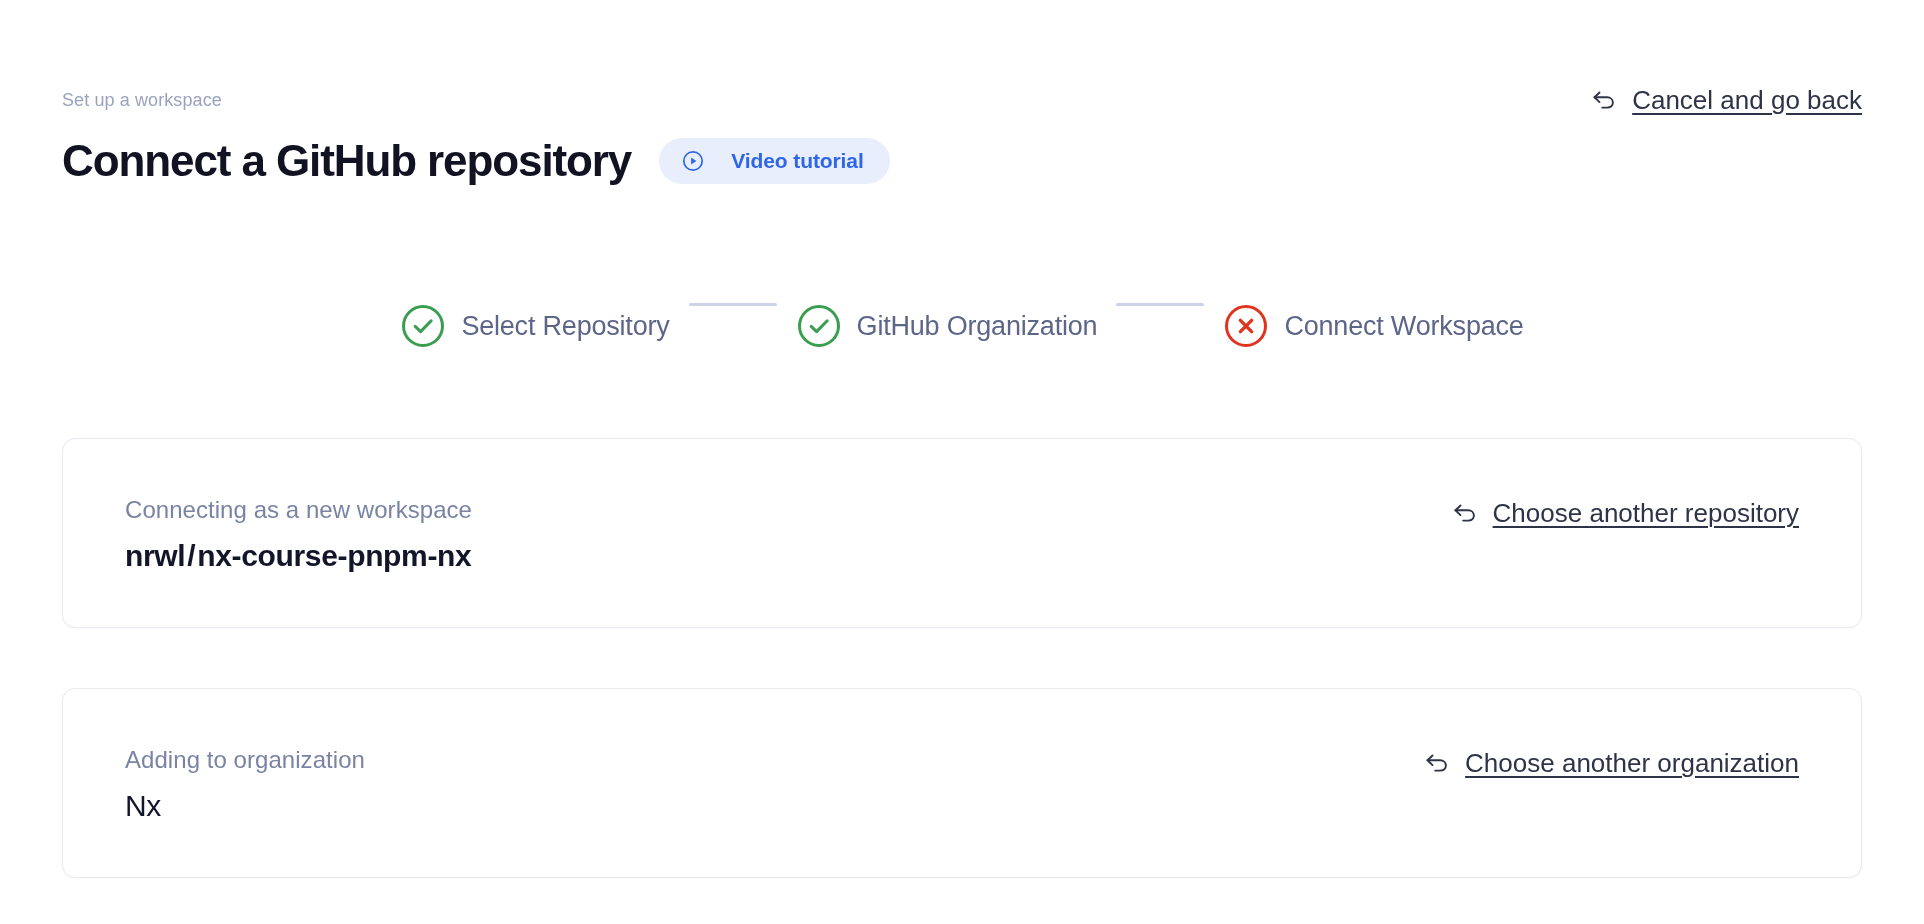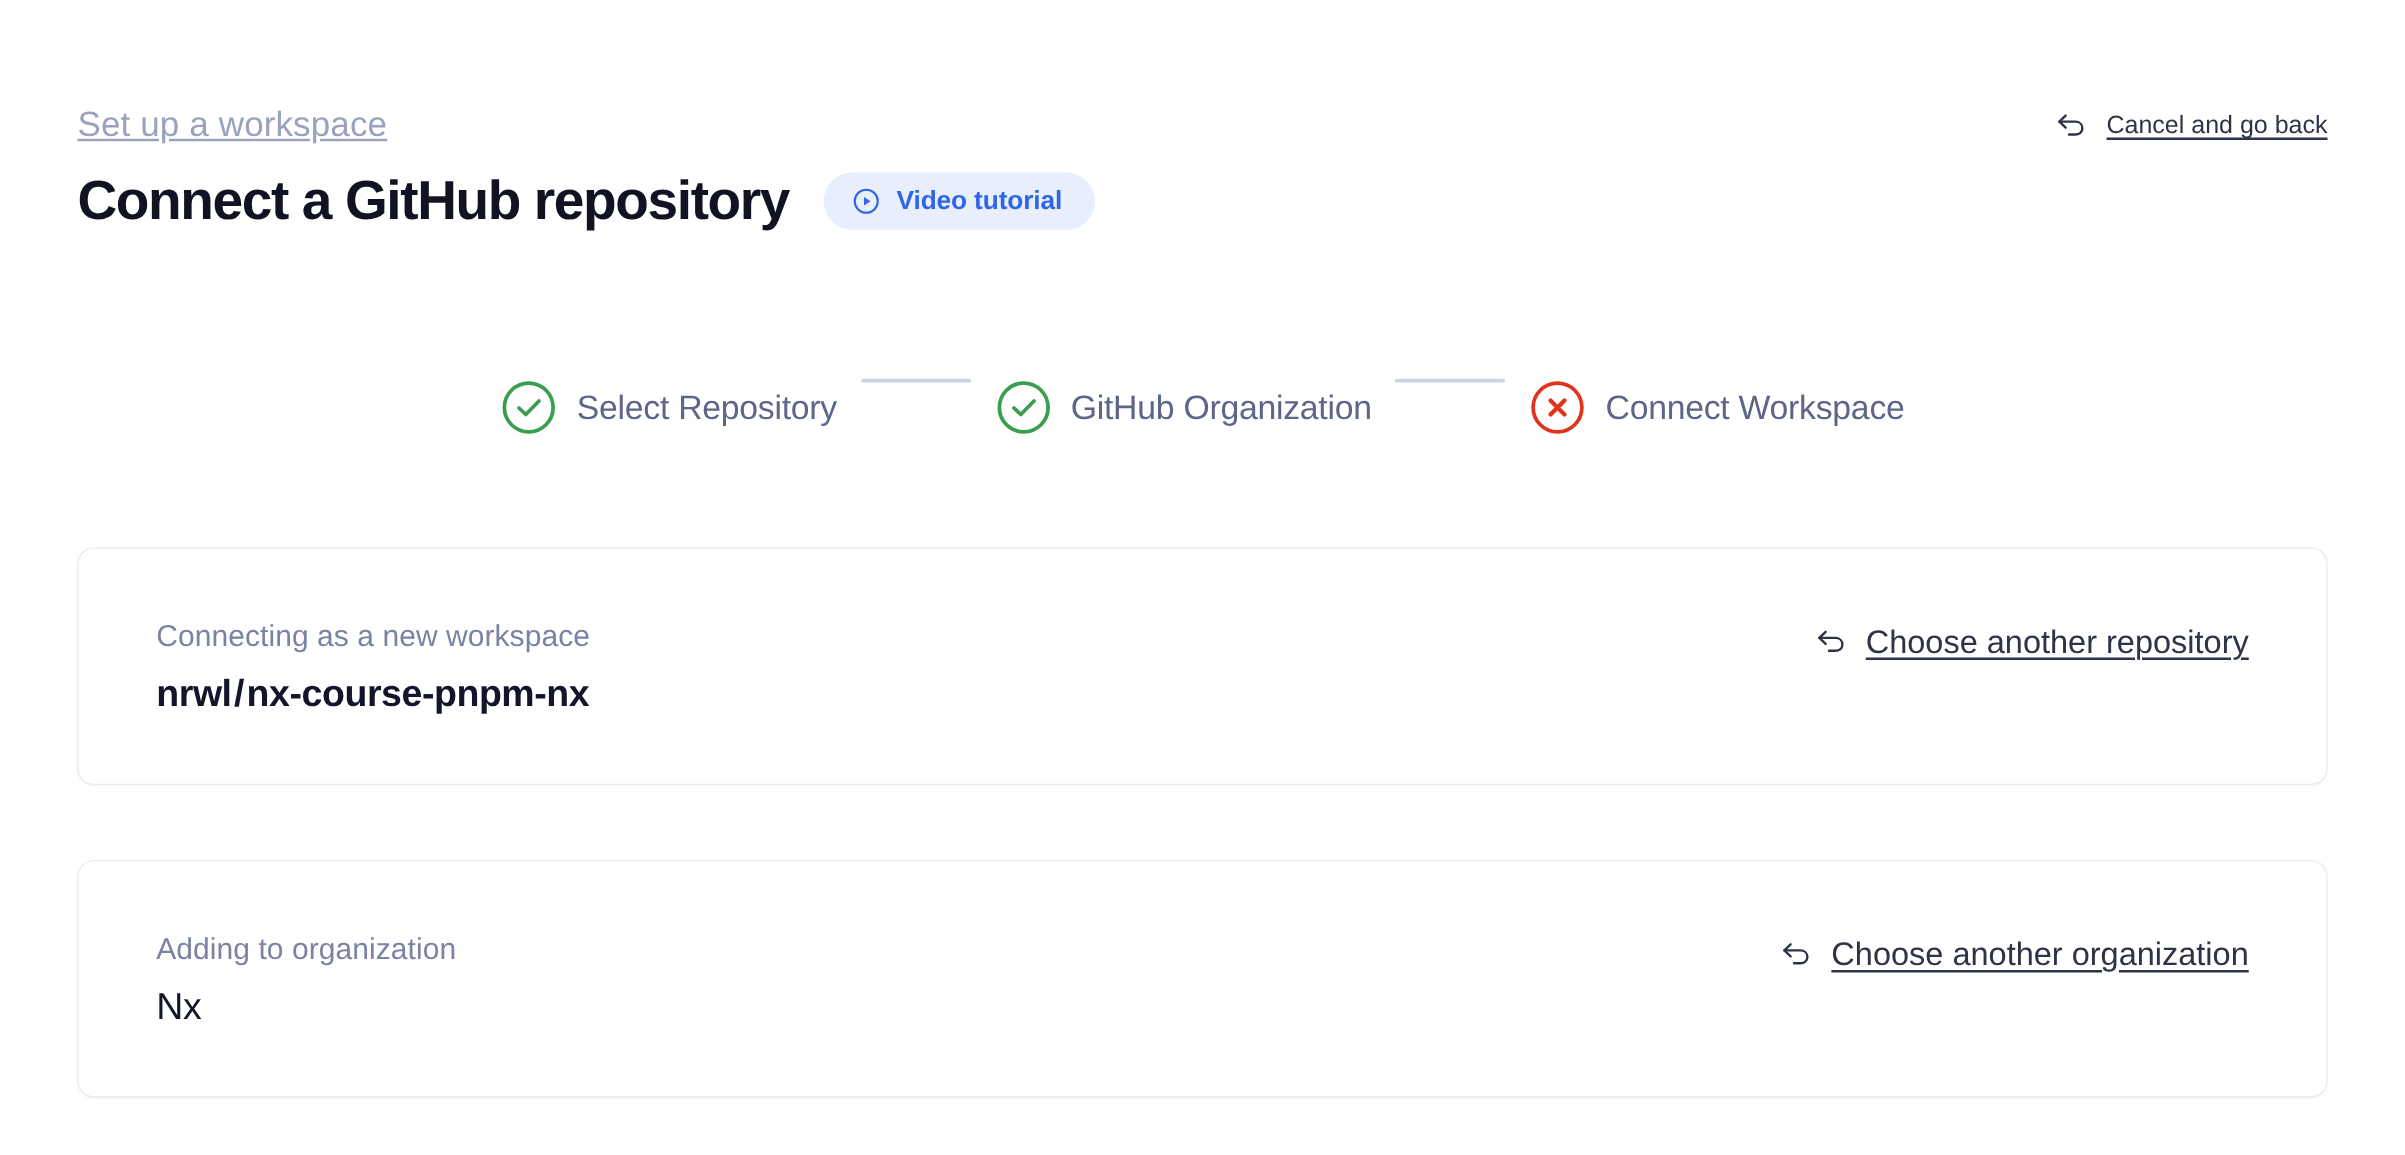--- a/index.html
+++ b/index.html
@@ -22,26 +22,25 @@
 
   
   .header {
     position: absolute;
     left: 62px;
     top: 86px;
     right: 62px;
   }
 
   .eyebrow {
-    font-size: 28px;
+    font-size: 18px;
     line-height: 28px;
     color: #9aa3bd;
     letter-spacing: 0.1px;
     font-weight: 400;
-    text-decoration: underline;
   }
 
   .title-row {
     display: flex;
     align-items: center;
     gap: 28px;
     margin-top: 16px;
   }
 
   .page-title {
@@ -49,21 +48,21 @@
     line-height: 62px;
     font-weight: 700;
     color: #111322;
     letter-spacing: -1.1px;
     white-space: nowrap;
   }
 
   .video-badge {
     display: inline-flex;
     align-items: center;
-    gap: 12px;
+    gap: 26px;
     background: #e8eefc;
     border-radius: 999px;
     padding: 11px 26px 11px 22px;
     cursor: pointer;
     border: none;
   }
 
   .video-badge .label {
     font-size: 21px;
     font-weight: 700;
@@ -79,21 +78,21 @@
     position: absolute;
     right: 62px;
     top: 84px;
     display: inline-flex;
     align-items: center;
     gap: 14px;
     cursor: pointer;
     text-decoration: none;
   }
   .cancel-link .text {
-    font-size: 20px;
+    font-size: 26px;
     line-height: 32px;
     color: #2f3348;
     text-decoration: underline;
     text-underline-offset: 4px;
     text-decoration-thickness: 1.5px;
     white-space: nowrap;
   }
   .back-arrow { display: block; width: 28px; height: 28px; flex: none; }
 
   

